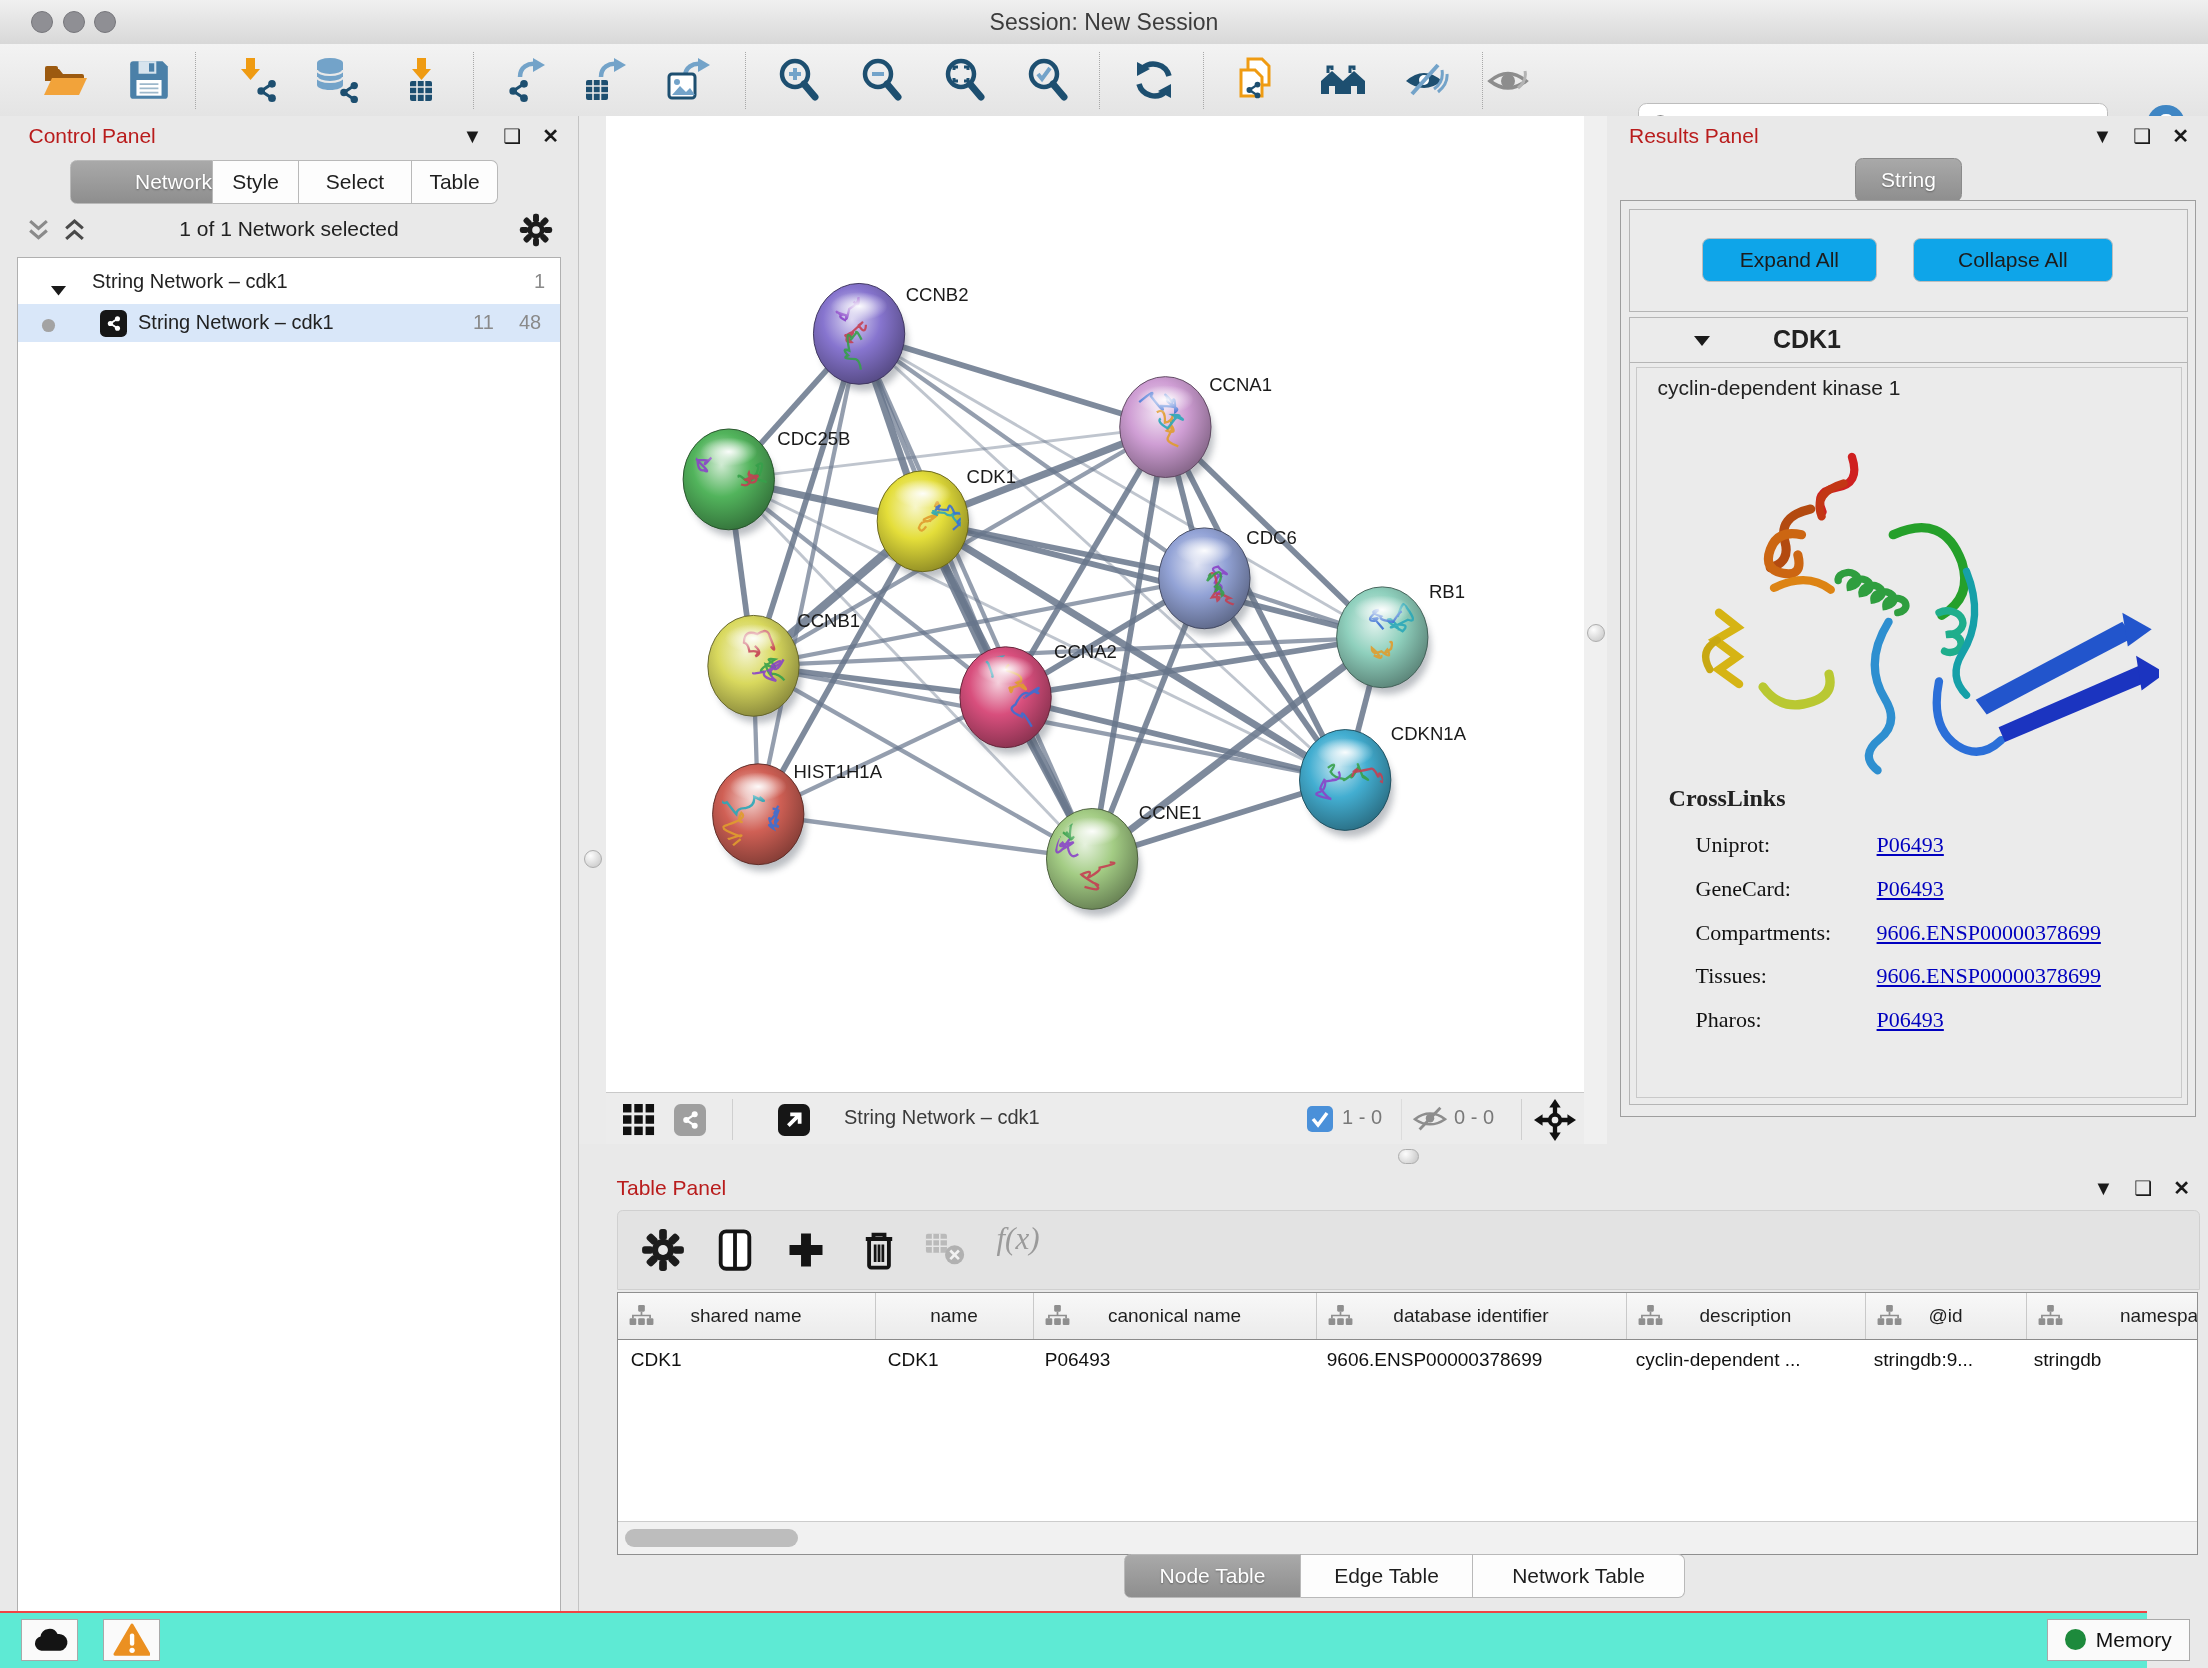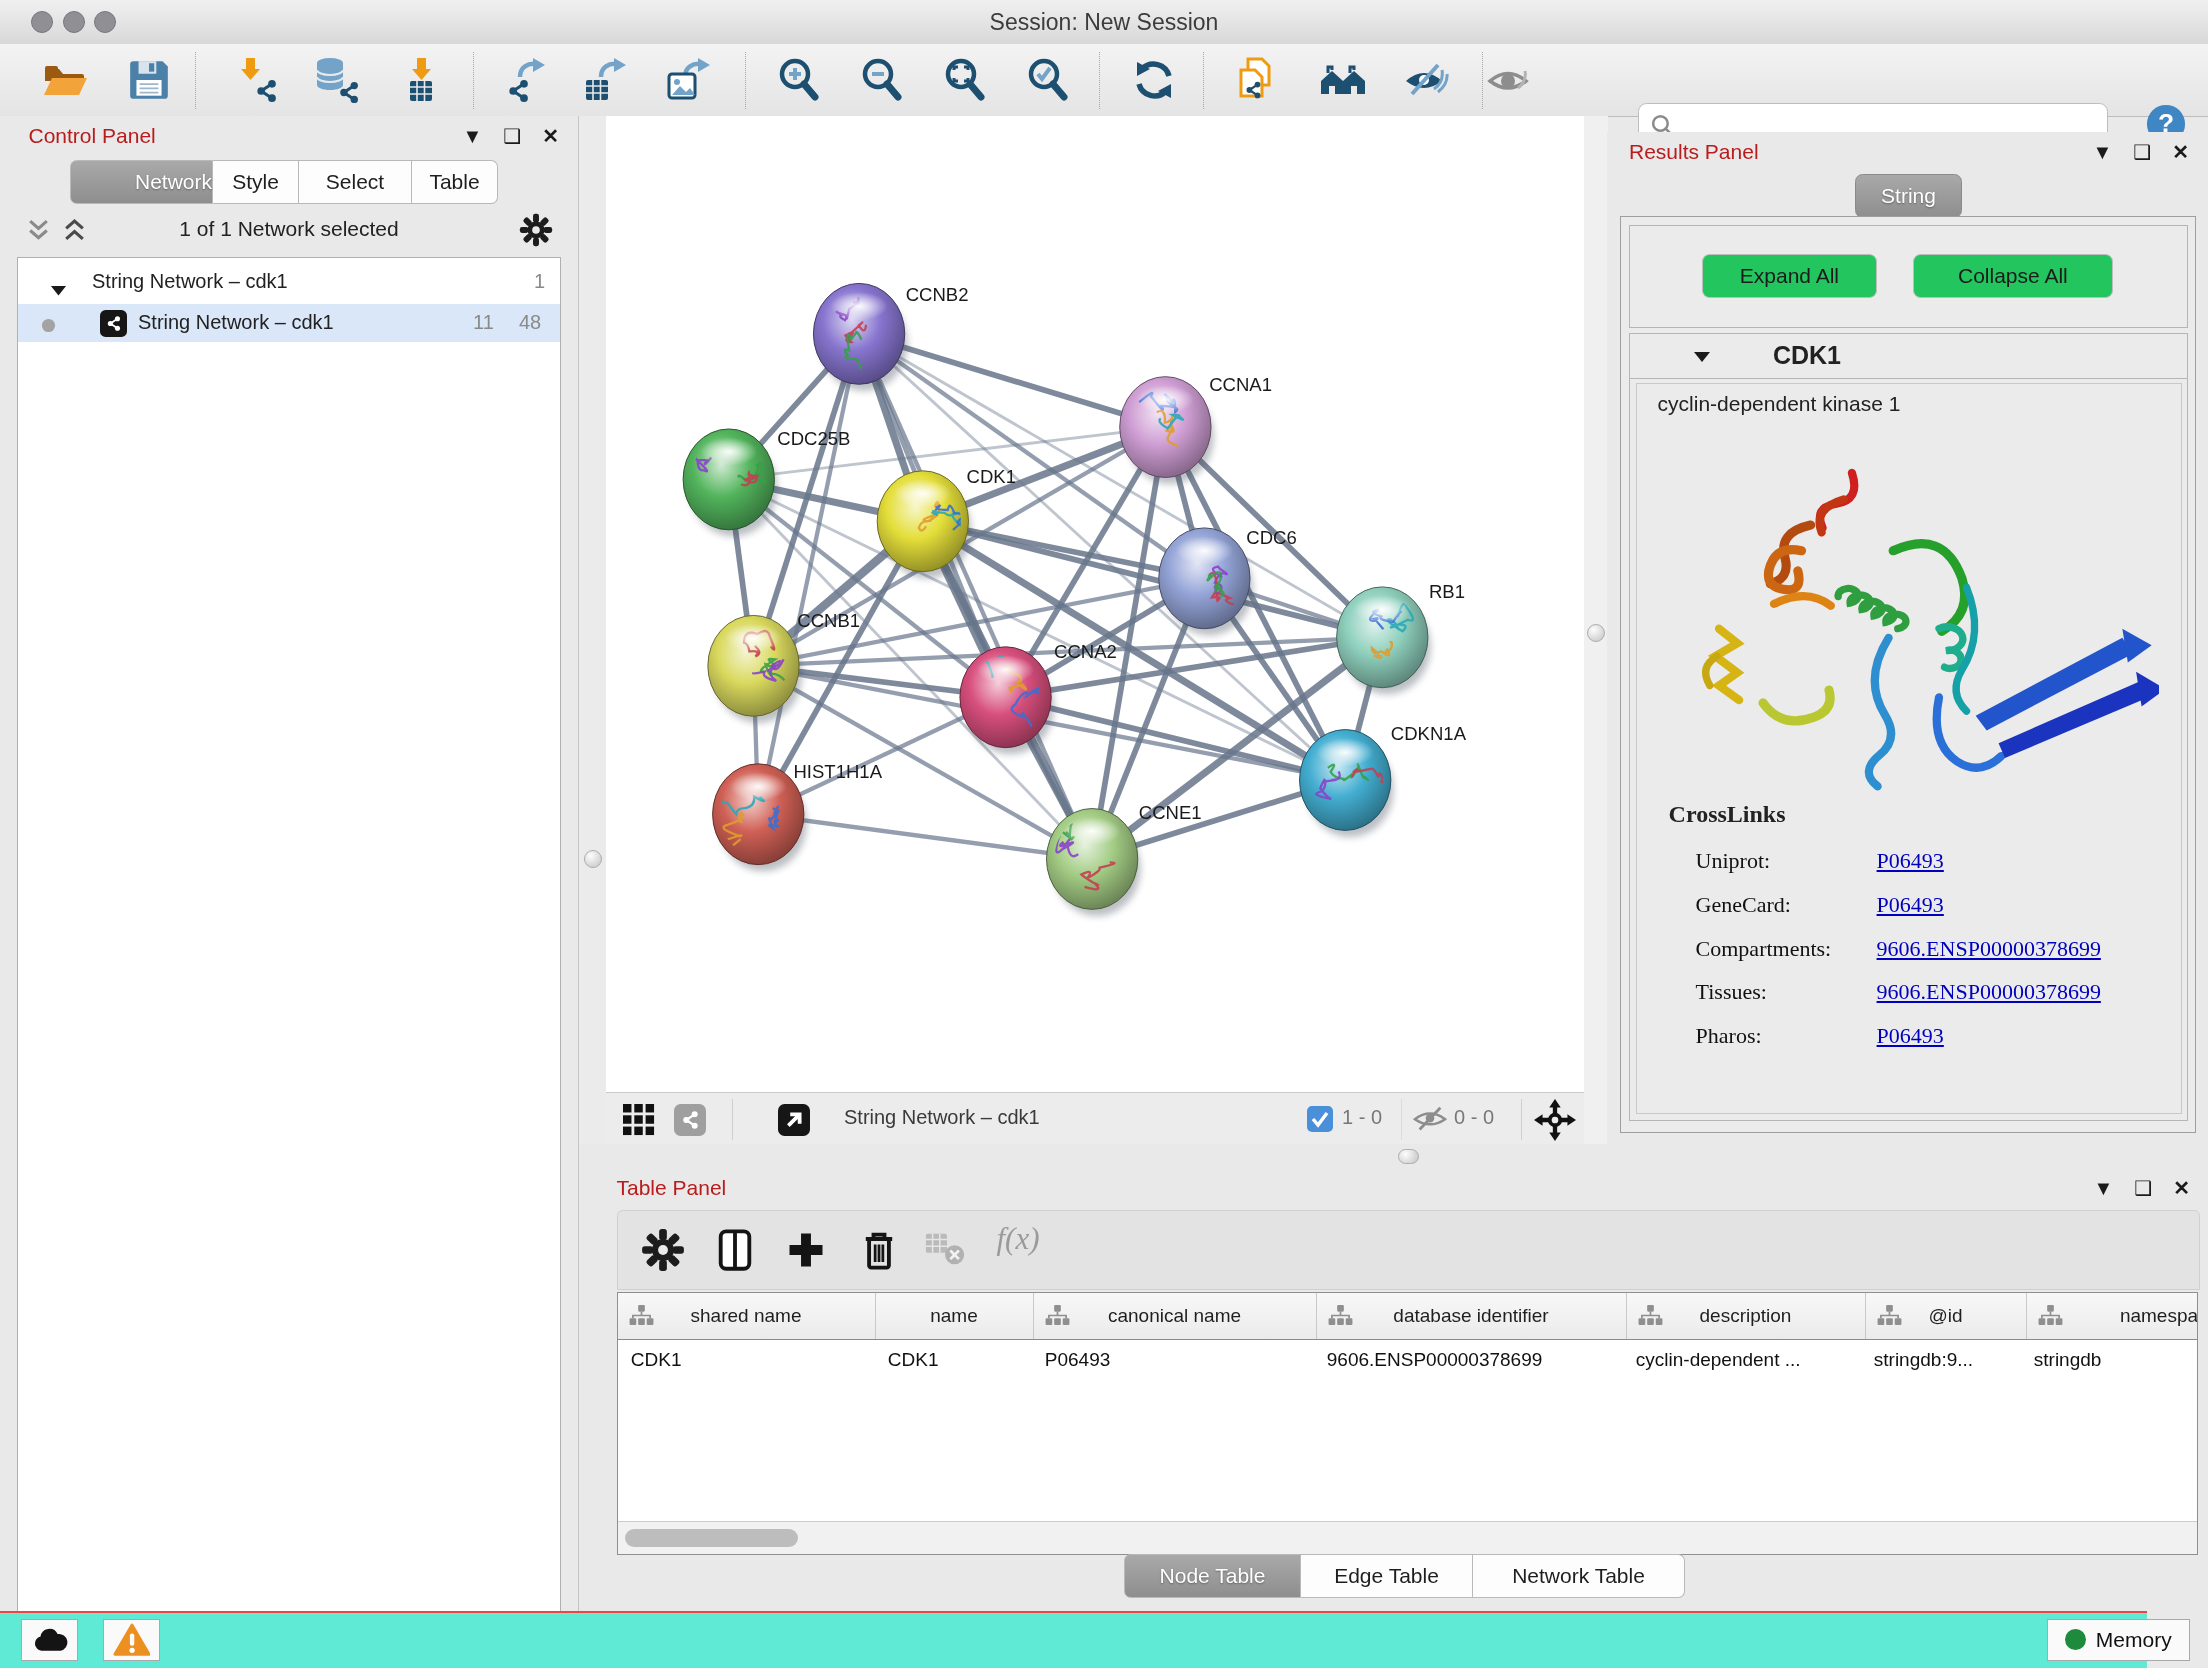--- a/index.html
+++ b/index.html
@@ -39,23 +39,23 @@
   
   #network-view{left:606px;top:116px;width:978px;height:976px;background:#fff;}
   #net-bar{left:606px;top:1092px;width:978px;height:52px;background:#ececec;border-top:1px solid #c9c9c9;font-size:20px;color:#3a3a3a;}
   .nb-sep{position:absolute;top:5.7px;height:41px;border-left:1px solid #cfcfcf;}
   
   .vsplit{top:116px;width:27px;height:1028px;background:#ebebeb;}
   .grip{position:absolute;width:16px;height:16px;border-radius:50%;
     background:radial-gradient(circle at 35% 30%,#fdfdfd,#c2c2c2);border:1px solid #adadad;}
   #hsplit{left:606px;top:1144px;width:1603px;height:27.6px;background:#e9e9e9;}
   
-  #results-panel{left:1607px;top:116px;width:601px;height:1028px;background:#e9e9e9;margin-top:16px;}
+  #results-panel{left:1607px;top:116px;width:601px;height:1028px;background:#e9e9e9;}
   #rp-box{left:13.3px;top:84px;width:574px;height:915px;background:#ebebeb;border:1px solid #9e9e9e;}
-  .rp-btn{position:absolute;top:28.5px;height:44px;background:#22c55e;border:1px solid #bdbdbd;border-radius:7.6px;font-size:21px;color:#1c1c1c;cursor:pointer;}
+  .rp-btn{position:absolute;top:28.5px;height:44px;background:#0ea5e9;border:1px solid #bdbdbd;border-radius:7.6px;font-size:21px;color:#1c1c1c;cursor:pointer;}
   #rp-buttons{position:absolute;left:7.6px;top:7.6px;width:557px;height:101px;border:1px solid #b5b5b5;}
   #rp-section{position:absolute;left:7.6px;top:116px;width:557px;height:786px;border:1px solid #b5b5b5;}
   #rp-gene-row{position:absolute;left:0;top:0;width:100%;height:44px;border-bottom:1px solid #b5b5b5;}
   #rp-inner{position:absolute;left:5.7px;top:49px;width:544px;height:729px;border:1px solid #c9c9c9;}
   .xl-row{position:absolute;left:0;width:100%;height:44px;font-family:"Liberation Serif",serif;font-size:22px;}
   .xl-row .xl-label{position:absolute;left:59px;color:#111;}
   .xl-row a{position:absolute;left:240px;color:#0000bf;text-decoration:underline;}
   
   #table-panel{left:606px;top:1172px;width:1603px;height:439px;background:#e9e9e9;}
   #tp-toolbar{position:absolute;left:10.5px;top:38px;width:1581px;height:78px;background:#e3e3e3;border:1px solid #d0d0d0;border-radius:5.7px 5.7px 0 0;}

